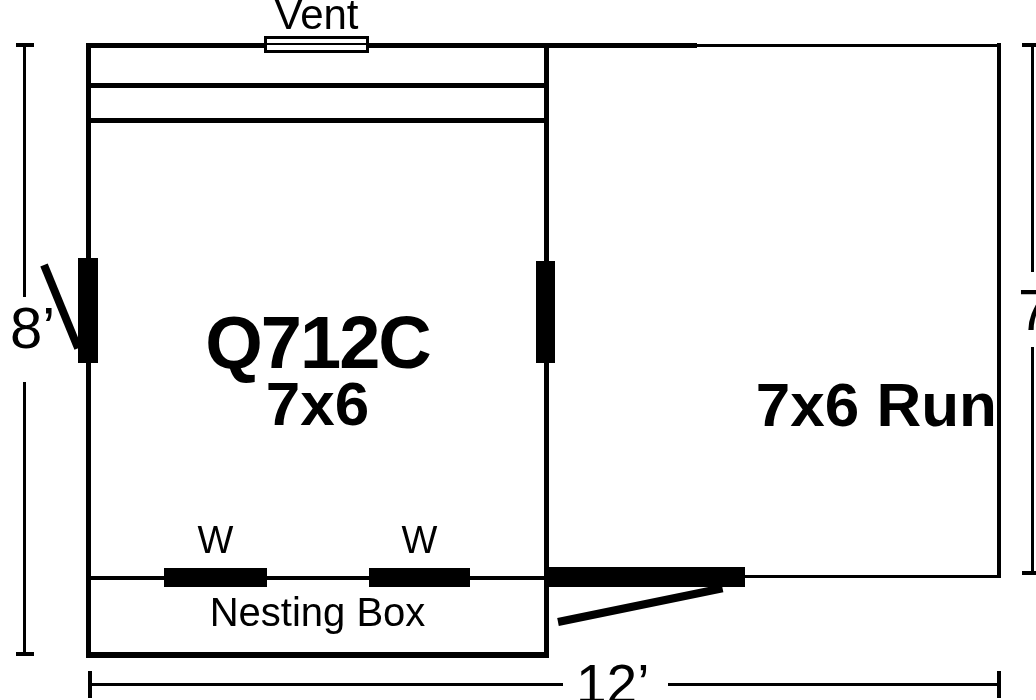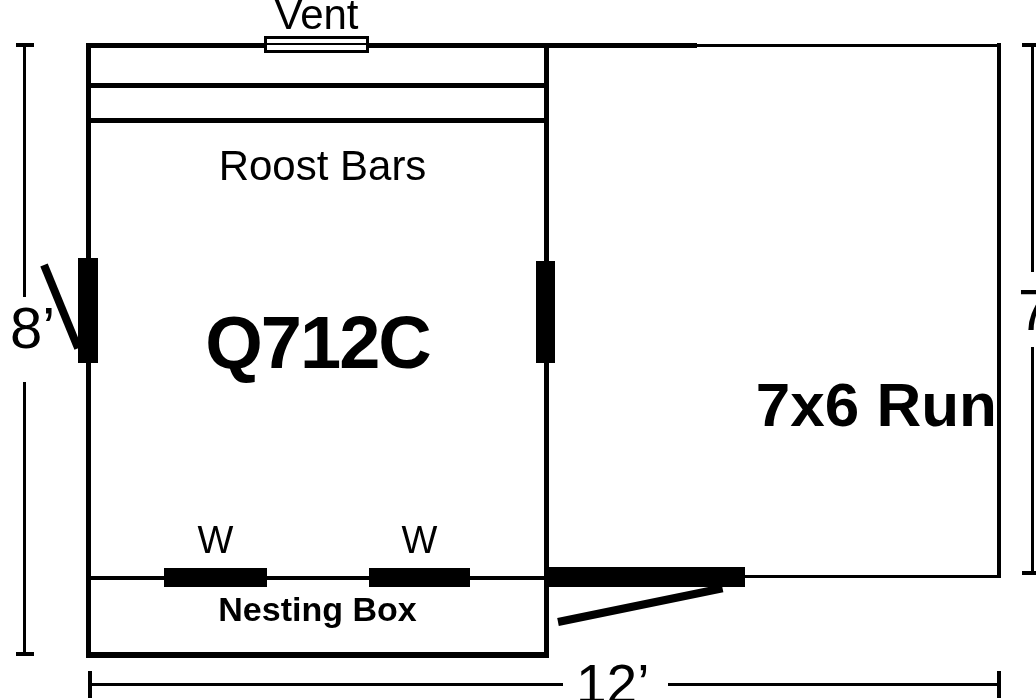--- a/index.html
+++ b/index.html
@@ -70,21 +70,21 @@
   #dim-bot-t2   { left: 981px;  top: 671px; width: 4px;   height: 27px; }
 
   
   #lbl-vent  { left: 248px; top: -6px;  width: 105px; font-size: 42px; }
   #lbl-roost { left: 75px;  top: 145px; width: 463px; font-size: 42px; }
   #lbl-model { left: 70px;  top: 284px; width: 463px; font-size: 74px; letter-spacing: -2px; margin-top: 22px; }
   #lbl-size  { left: 70px;  top: 373px; width: 463px; font-size: 62px; }
   #lbl-run   { left: 533px; top: 374px; width: 448px; font-size: 62px; text-align: right; }
   #lbl-w1    { left: 148px; top: 521px; width: 103px; font-size: 38px; }
   #lbl-w2    { left: 353px; top: 521px; width: 101px; font-size: 38px; }
-  #lbl-nest  { left: 70px;  top: 592px; width: 463px; font-size: 34px; font-weight: bold; }
+  #lbl-nest  { left: 70px;  top: 592px; width: 463px; font-size: 40px; }
   #lbl-dim-left   { left: -6px;   top: 299px; font-size: 58px; }
   #lbl-dim-right  { left: 1002px; top: 281px; font-size: 58px; }
   #lbl-dim-bottom { left: 560px;  top: 657px; font-size: 55px; }
 </style>
 </head>
 <body>
 
 <div class="plan">
 
   <div class="wall" id="wall-top"></div>
@@ -119,22 +119,22 @@
   <div class="dimline" id="dim-right-a"></div>
   <div class="dimline" id="dim-right-b"></div>
   <div class="tick" id="dim-right-t1"></div>
   <div class="tick" id="dim-right-t2"></div>
   <div class="dimline" id="dim-bot-a"></div>
   <div class="dimline" id="dim-bot-b"></div>
   <div class="tick" id="dim-bot-t1"></div>
   <div class="tick" id="dim-bot-t2"></div>
 
   <div class="lbl ctr" id="lbl-vent">Vent</div>
-  <div class="lbl ctr" id="lbl-roost">Roost Bars</div>
   <div class="lbl ctr bold" id="lbl-model">Q712C</div>
+  <div class="lbl ctr bold" id="lbl-size">7x6</div>
   <div class="lbl ctr bold" id="lbl-run">7x6 Run</div>
   <div class="lbl ctr" id="lbl-w1">W</div>
   <div class="lbl ctr" id="lbl-w2">W</div>
   <div class="lbl ctr" id="lbl-nest">Nesting Box</div>
   <div class="lbl" id="lbl-dim-left">8’</div>
   <div class="lbl" id="lbl-dim-right">7’</div>
   <div class="lbl" id="lbl-dim-bottom">12’</div>
 
 </div>
 

